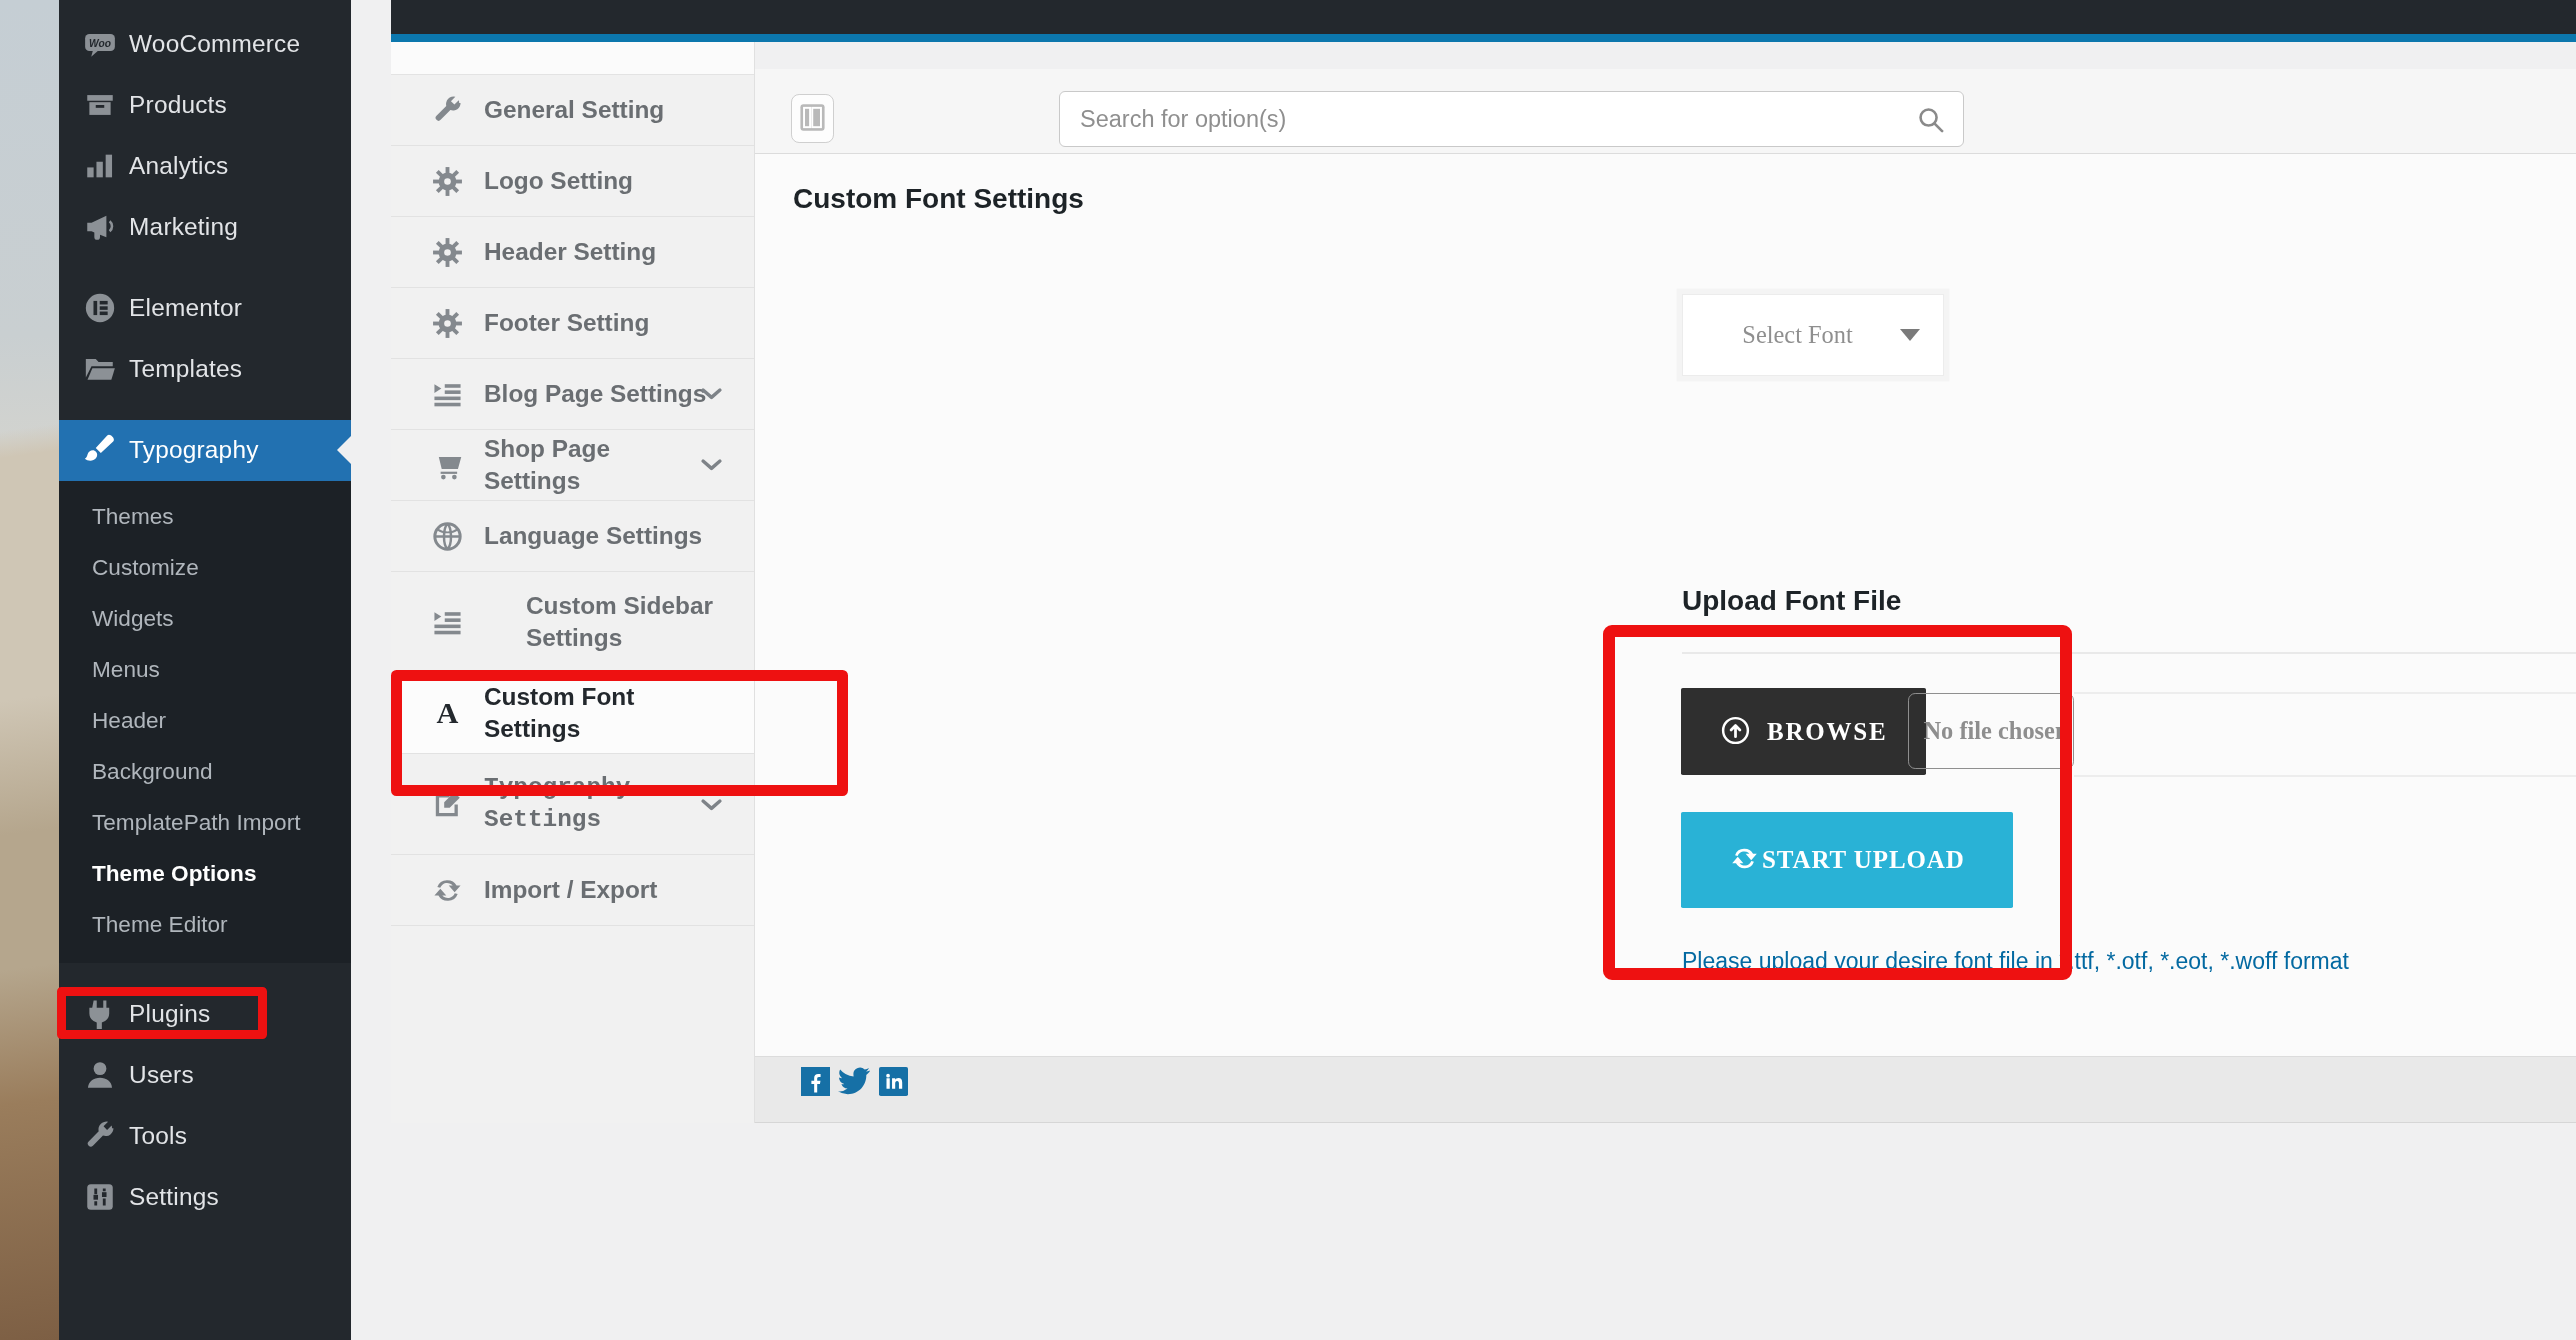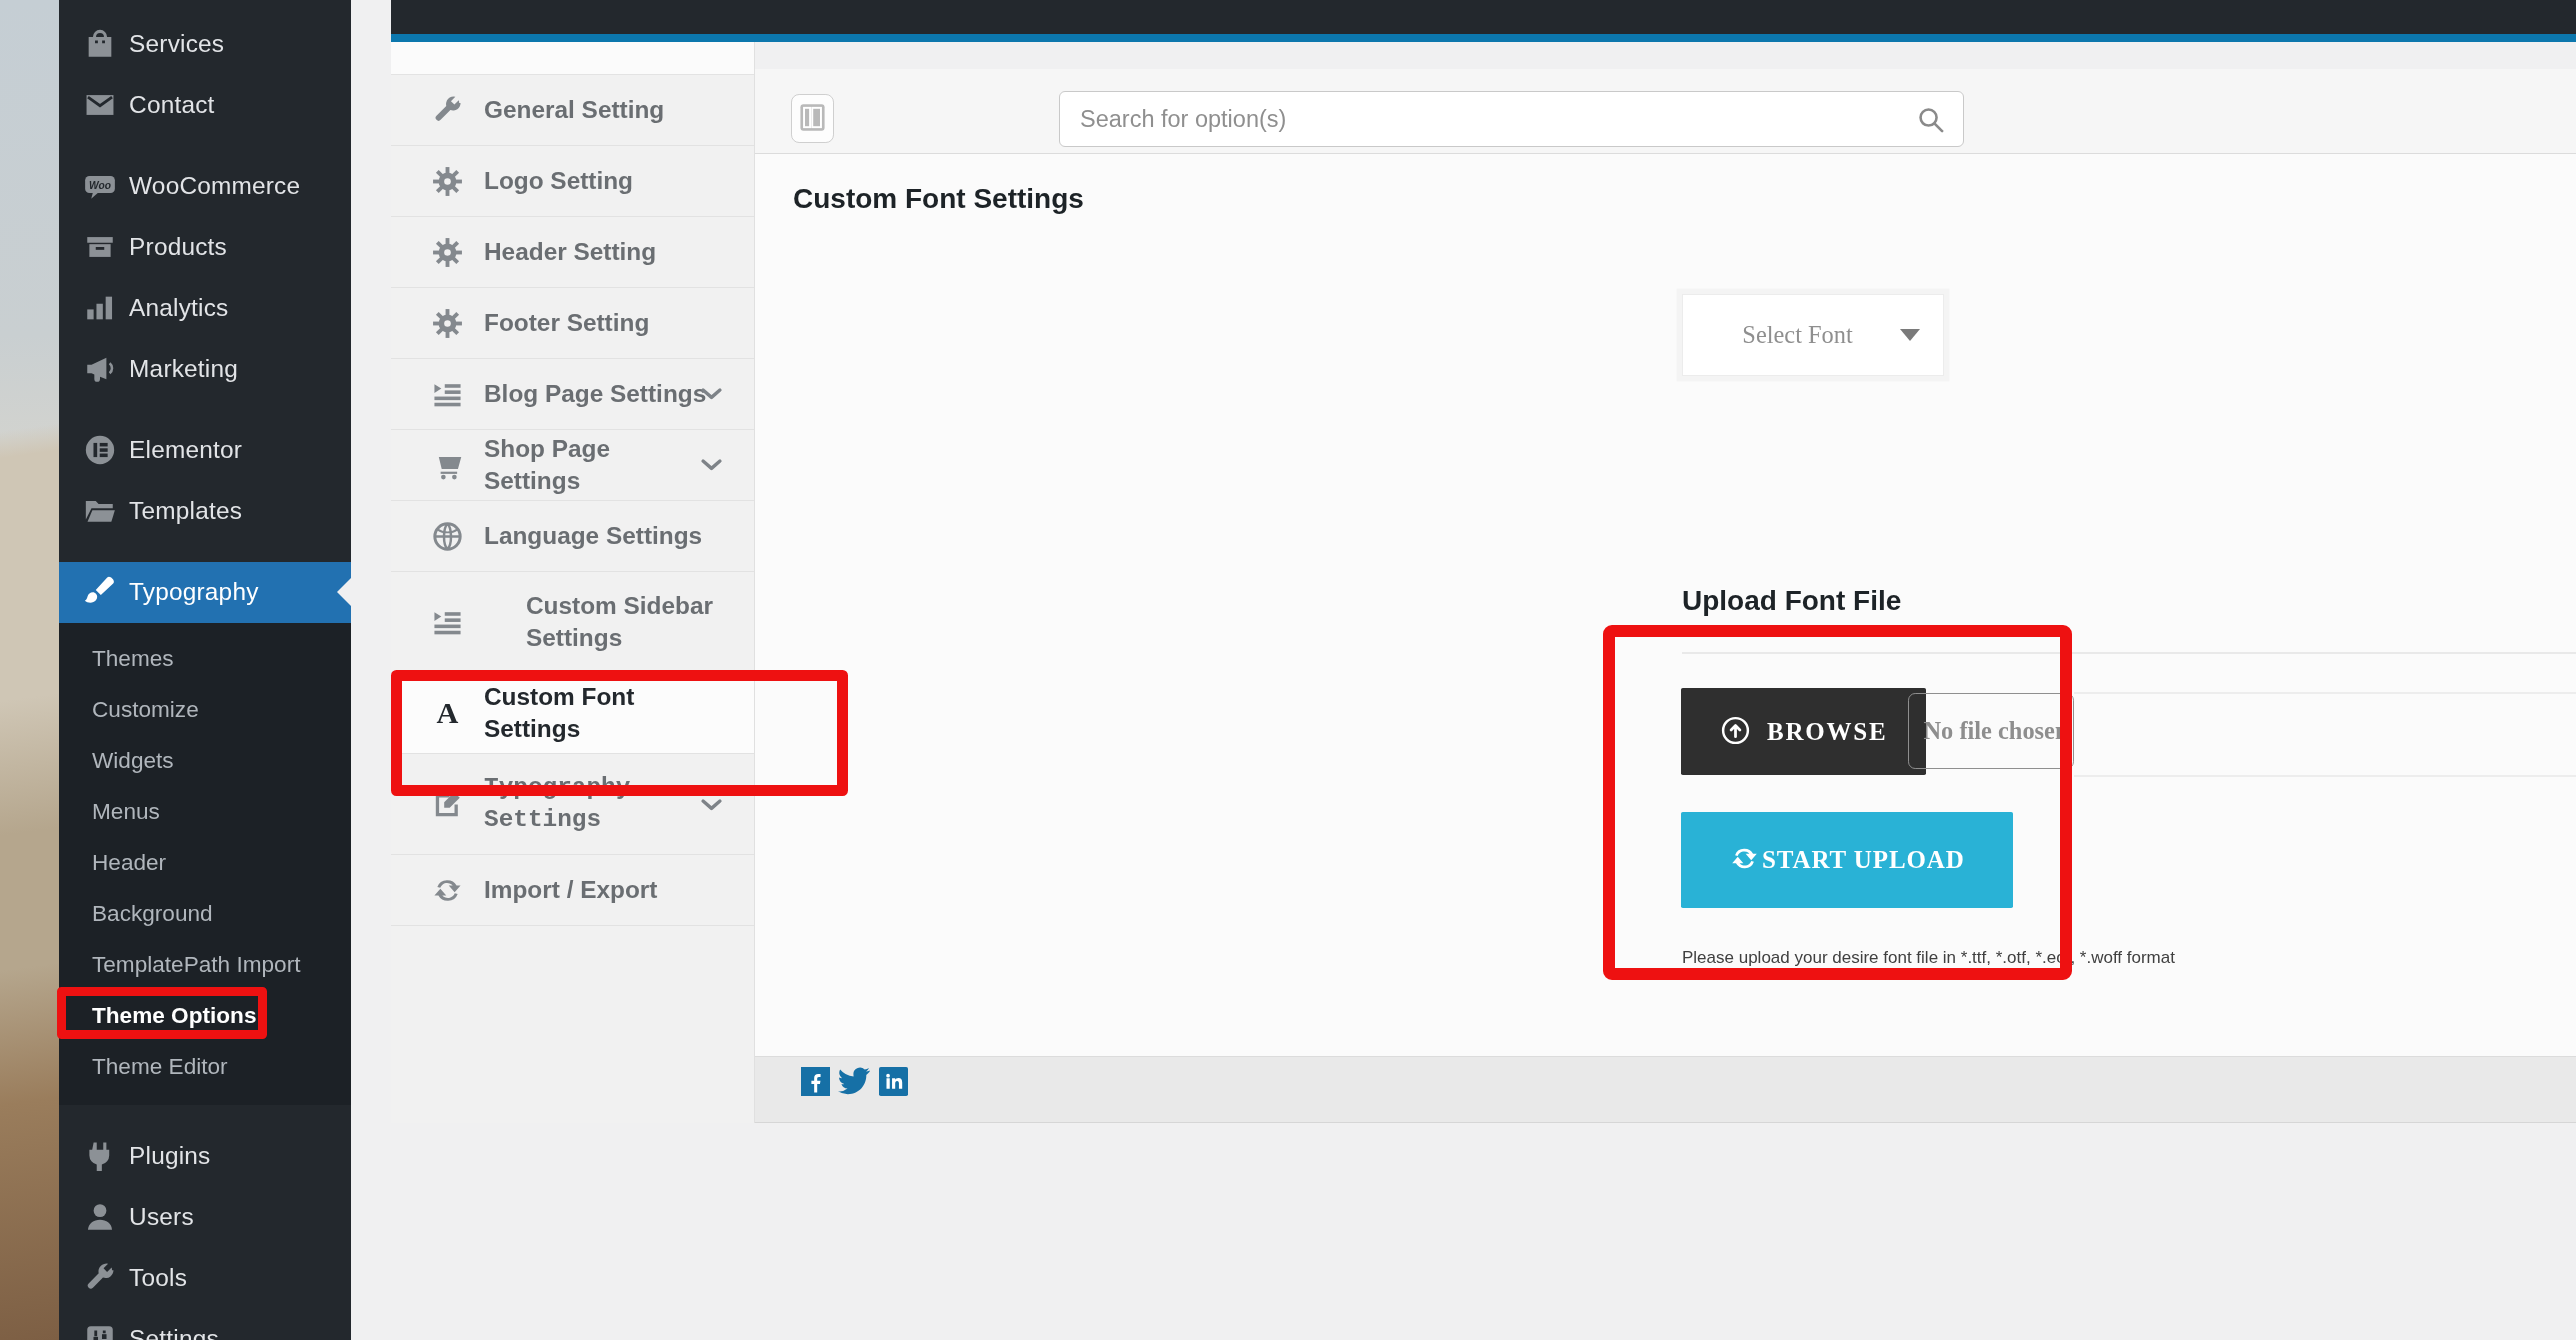--- a/index.html
+++ b/index.html
@@ -89,61 +89,41 @@
     gap:14.5px; cursor:pointer; }
   .browse-btn svg{ width:33px; height:33px; }
   .browse-btn .btn-text{ font-family:"Liberation Serif",serif; font-weight:bold; font-size:25px; letter-spacing:1.8px; color:#fff; }
   .file-box{ position:absolute; left:1153px; top:539px; width:166px; height:76px; border:1.8px solid #8f8f8f;
     border-radius:7.2px; display:flex; align-items:center; overflow:hidden; white-space:nowrap; z-index:1; }
   .file-box span{ font-family:"Liberation Serif",serif; font-weight:bold; font-size:24.4px; color:#8e8e8e; padding-left:14.5px;text-align:right; }
   .upload-btn{ position:absolute; left:926px; top:658px; width:332px; height:96px; background:var(--accent-cyan);
     border:none; border-radius:1.8px; color:#fff; display:flex; align-items:center; justify-content:center; gap:1.8px; cursor:pointer; }
   .upload-btn svg{ width:31px; height:31px; }
   .upload-btn .btn-text{ font-family:"Liberation Serif",serif; font-weight:bold; font-size:25px; letter-spacing:0.9px; color:#fff; }
-  .note{ position:absolute; left:927px; top:794px; font-size:17px; color:#404040; }
+  .note{ position:absolute; left:927px; top:794px; font-size:23px; color:#0369a1; }
 
   #content-footer{ position:absolute; left:0; top:1014px; width:100%; height:67px; background:#e9e9e9;
     border-top:0.9px solid #dcdcdc; border-bottom:0.9px solid #d6d6d6; }
   .social{ position:absolute; top:10px; width:29px; height:29px; cursor:pointer; }
   .social svg{ width:29px; height:29px; }
   #social-fb{ left:46px; } #social-tw{ left:82px; width:34px; } #social-tw svg{ width:34px; height:29px; } #social-li{ left:124px; }
 
   
   .anno{ position:absolute; border-style:solid; border-color:var(--annotation-red); background:transparent; z-index:50; }
   #anno-menu{ left:391px; top:670px; width:457px; height:126px; border-width:11px; border-radius:5.4px; }
   #anno-theme-options{ left:57px; top:987px; width:210px; height:52px; border-width:9px; border-radius:4.5px; }
   #anno-upload{ left:1603px; top:625px; width:469px; height:355px; border-width:12.6px; border-radius:9px; }
 </style>
 </head>
 <body>
 
 <div id="app">
   <div id="photo-strip"></div>
 
   <aside id="admin-sidebar">
-      <div class="sb-section">
-        <div class="sb-item">
-          <span class="sb-icon">
-            <svg viewBox="0 0 24 24" fill="currentColor">
-              <path d="M12 2a5 5 0 0 0-5 5H4v14h16V7h-3a5 5 0 0 0-5-5zm0 2.2A2.8 2.8 0 0 1 14.8 7H9.2A2.8 2.8 0 0 1 12 4.2z"></path>
-              <path d="M8.5 9.5h2v2h-2zM13.5 9.5h2v2h-2z" fill="#23282d"></path>
-            </svg>
-          </span>
-          <span class="sb-label">Services</span>
-        </div>
-        <div class="sb-item">
-          <span class="sb-icon">
-            <svg viewBox="0 0 24 24" fill="currentColor">
-              <path d="M2.5 5h19v14h-19z"></path>
-              <path d="M3.5 6.5L12 12.5l8.5-6" stroke="#23282d" stroke-width="2" fill="none"></path>
-            </svg>
-          </span>
-          <span class="sb-label">Contact</span>
-        </div>
-      </div>
       <div class="sb-section">
         <div class="sb-item">
           <span class="sb-icon">
             <svg viewBox="0 0 24 24">
               <rect x="1.5" y="5" width="21" height="12" rx="3" fill="currentColor"></rect>
               <path d="M7 16.5L5.8 21l5-4.5z" fill="currentColor"></path>
               <text x="12" y="14.2" font-size="7.2" font-weight="bold" font-style="italic" text-anchor="middle" fill="#23282d" font-family="Liberation Sans, sans-serif">Woo</text>
             </svg>
           </span>
           <span class="sb-label">WooCommerce</span>

